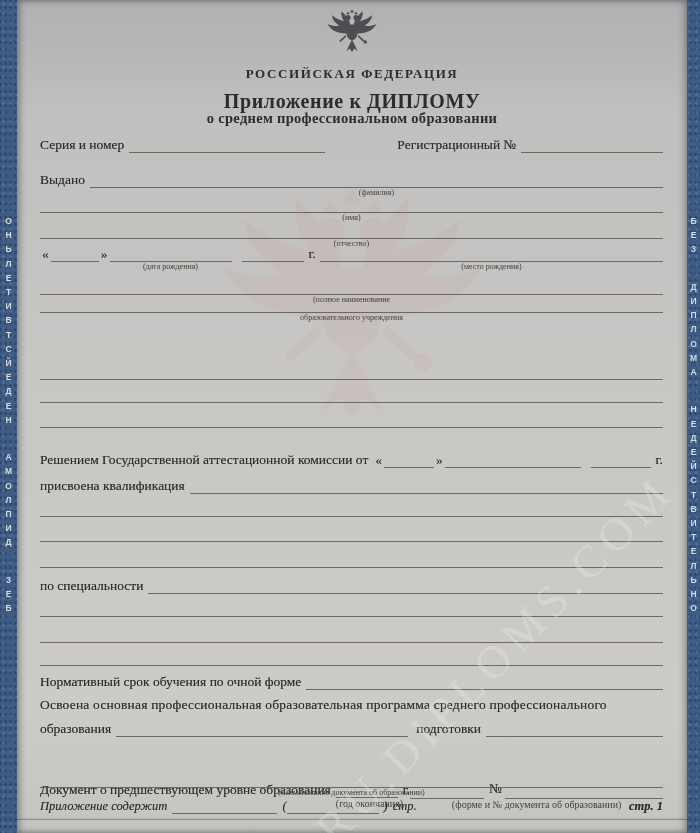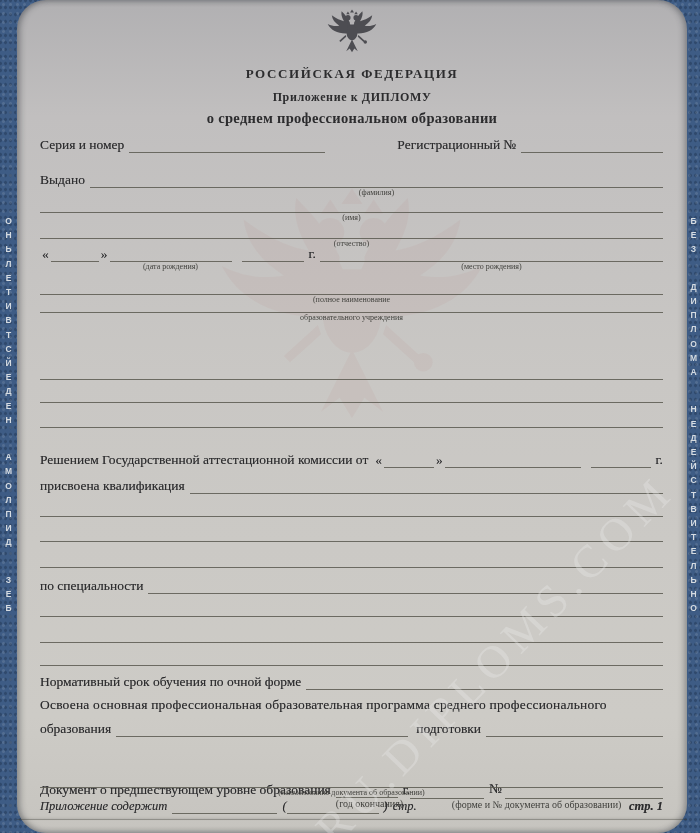--- a/index.html
+++ b/index.html
@@ -23,31 +23,30 @@
     letter-spacing:4.2px;word-spacing:9px;white-space:nowrap;
   }
   .side-text.left{left:0;width:17px;}
   .side-text.right{right:0;width:13px;}
   
   .paper{
     position:absolute;left:17px;right:13px;top:0;bottom:0;z-index:1;
     background:linear-gradient(180deg,#b1b0b2 0%,#c1bfbf 14%,#c9c7c4 45%,#cdcbc6 86%,#c6c4bf 100%);
     box-shadow:inset 3px 0 6px rgba(20,25,35,.35), inset -3px 0 6px rgba(20,25,35,.30);
     color:#2c2c2e;
-    border-radius:29px;
   }
   .paper::after{ 
     content:"";position:absolute;left:0;right:0;bottom:13px;height:1px;
     background:rgba(55,55,48,.38);box-shadow:0 -1px 2px rgba(55,55,48,.18);
   }
   
   .emblem{position:absolute;left:50%;transform:translateX(-50%);top:9px;width:62px;height:52px;color:#45454a;opacity:.92;}
   .ghost-eagle{position:absolute;left:50%;top:185px;transform:translateX(-50%);width:310px;height:280px;color:#b98f8c;opacity:.12;z-index:0;}
   .h-country{position:absolute;left:0;right:0;top:66px;text-align:center;font-weight:bold;font-size:13px;letter-spacing:1.6px;}
-  .h-title1{position:absolute;left:0;right:0;top:90px;text-align:center;font-weight:bold;font-size:12px;letter-spacing:.6px;}
+  .h-title1{position:absolute;left:0;right:0;top:90px;text-align:center;font-weight:bold;font-size:20px;letter-spacing:.6px;}
   .h-title2{position:absolute;left:0;right:0;top:110px;text-align:center;font-weight:bold;font-size:14.5px;letter-spacing:.3px;}
   
   .r{
     position:absolute;left:23px;right:24px;height:17px;
     display:flex;align-items:flex-end;font-size:13.5px;z-index:2;
     text-shadow:0 0 .5px rgba(44,44,46,.5);
   }
   .lbl{white-space:nowrap;padding-right:5px;}
   .q{padding:0 2px;}
   .pl{padding-left:5px;padding-right:0;}

